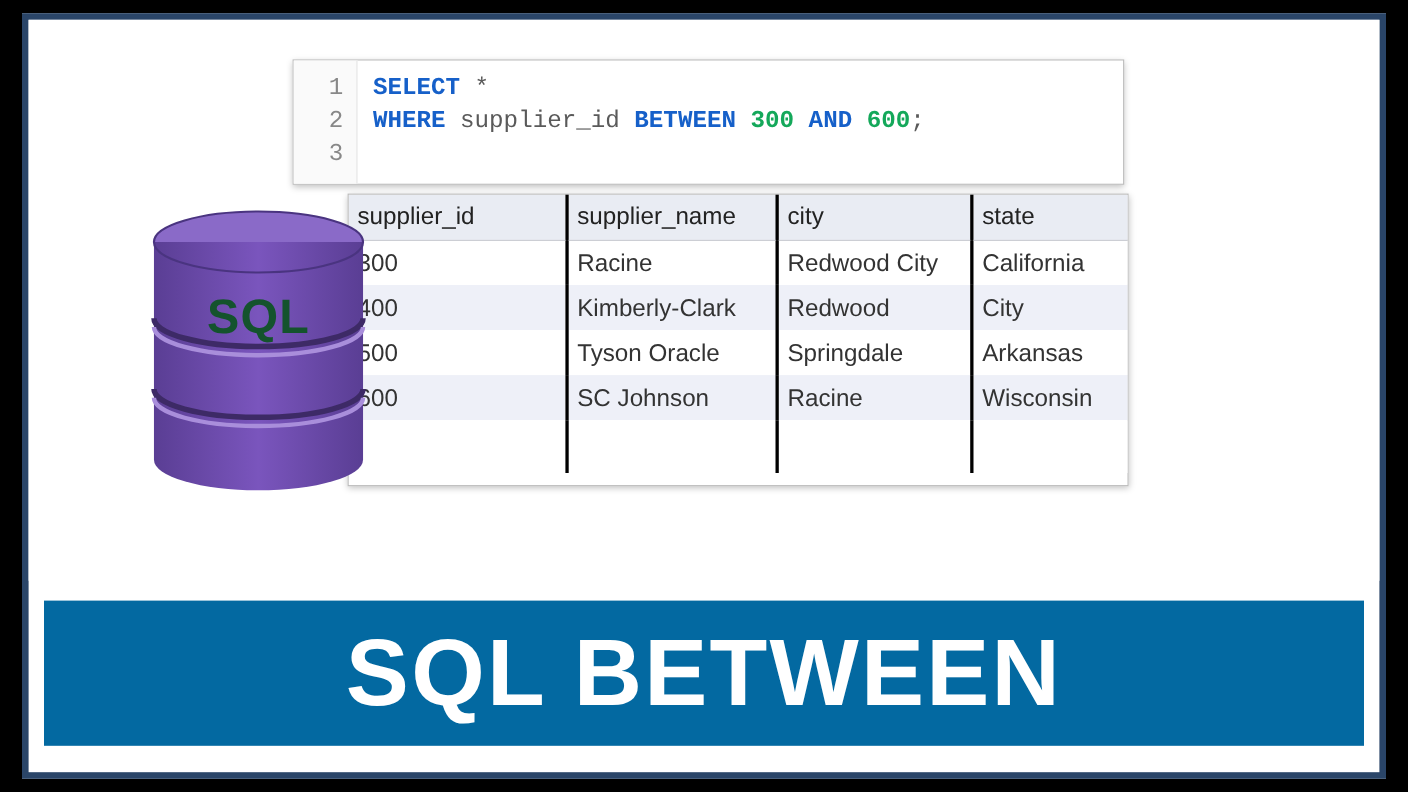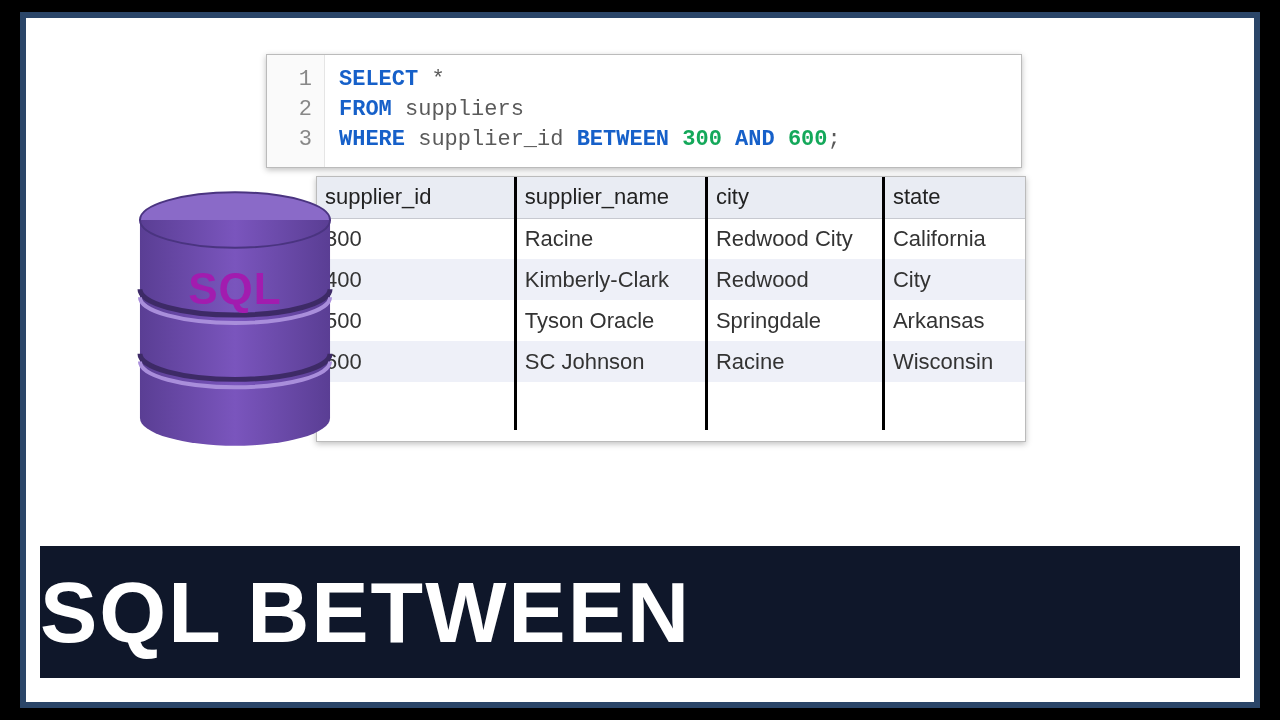--- a/index.html
+++ b/index.html
@@ -97,36 +97,36 @@
     position: absolute;
     left: 110px; top: 172px;
     width: 198px; height: 258px;
   }
   .db-icon svg { width: 100%; height: 100%; }
   .db-label {
     position: absolute;
     left: 0; width: 100%;
     top: 74px;
     text-align: center;
-    color: #a21caf;
+    color: #14532d;
     font-weight: bold;
     font-size: 44px;
     letter-spacing: 1px;
   }
 
   
   .title-banner {
     position: absolute;
     left: 14px; right: 14px;
     bottom: 24px;
     height: 132px;
-    background: #0f172a;
+    background: #0369a1;
     display: flex;
     align-items: center;
-    justify-content: flex-start;
+    justify-content: center;
   }
   .title-banner span {
     color: #fff;
     font-weight: bold;
     font-size: 86px;
     letter-spacing: 2px;
   }
 </style>
 </head>
 <body>
@@ -140,24 +140,20 @@
         <div>1</div>
         <div>2</div>
         <div>3</div>
       </div>
       <div class="code-body">
         <div>
           <span class="kw">SELECT</span>
           <span class="ident">*</span>
         </div>
         <div>
-          <span class="kw">FROM</span>
-          <span class="ident">suppliers</span>
-        </div>
-        <div>
           <span class="kw">WHERE</span>
           <span class="ident">supplier_id</span>
           <span class="kw">BETWEEN</span>
           <span class="num">300</span>
           <span class="kw">AND</span>
           <span class="num">600</span><span class="ident">;</span>
         </div>
       </div>
     </div>
 

